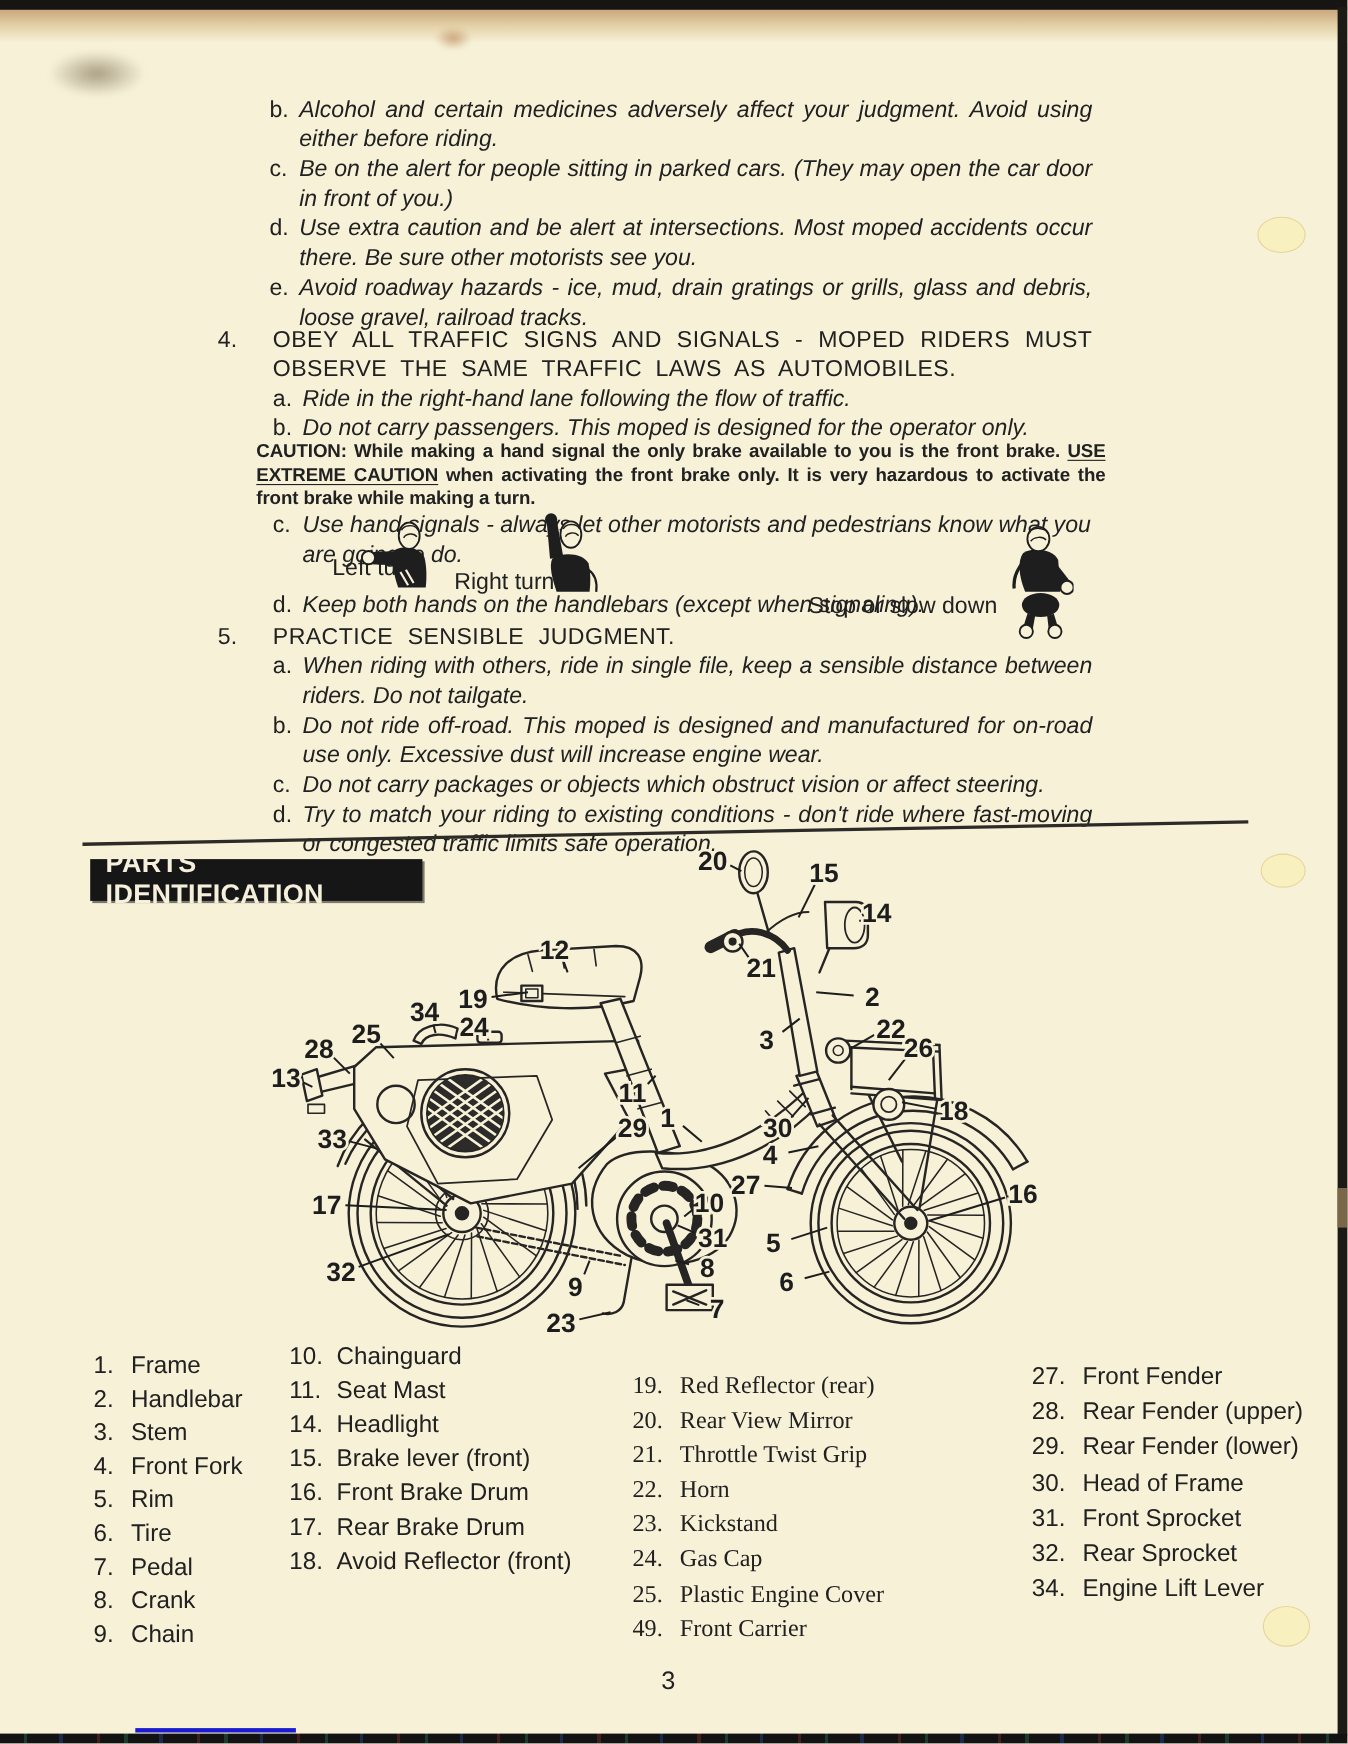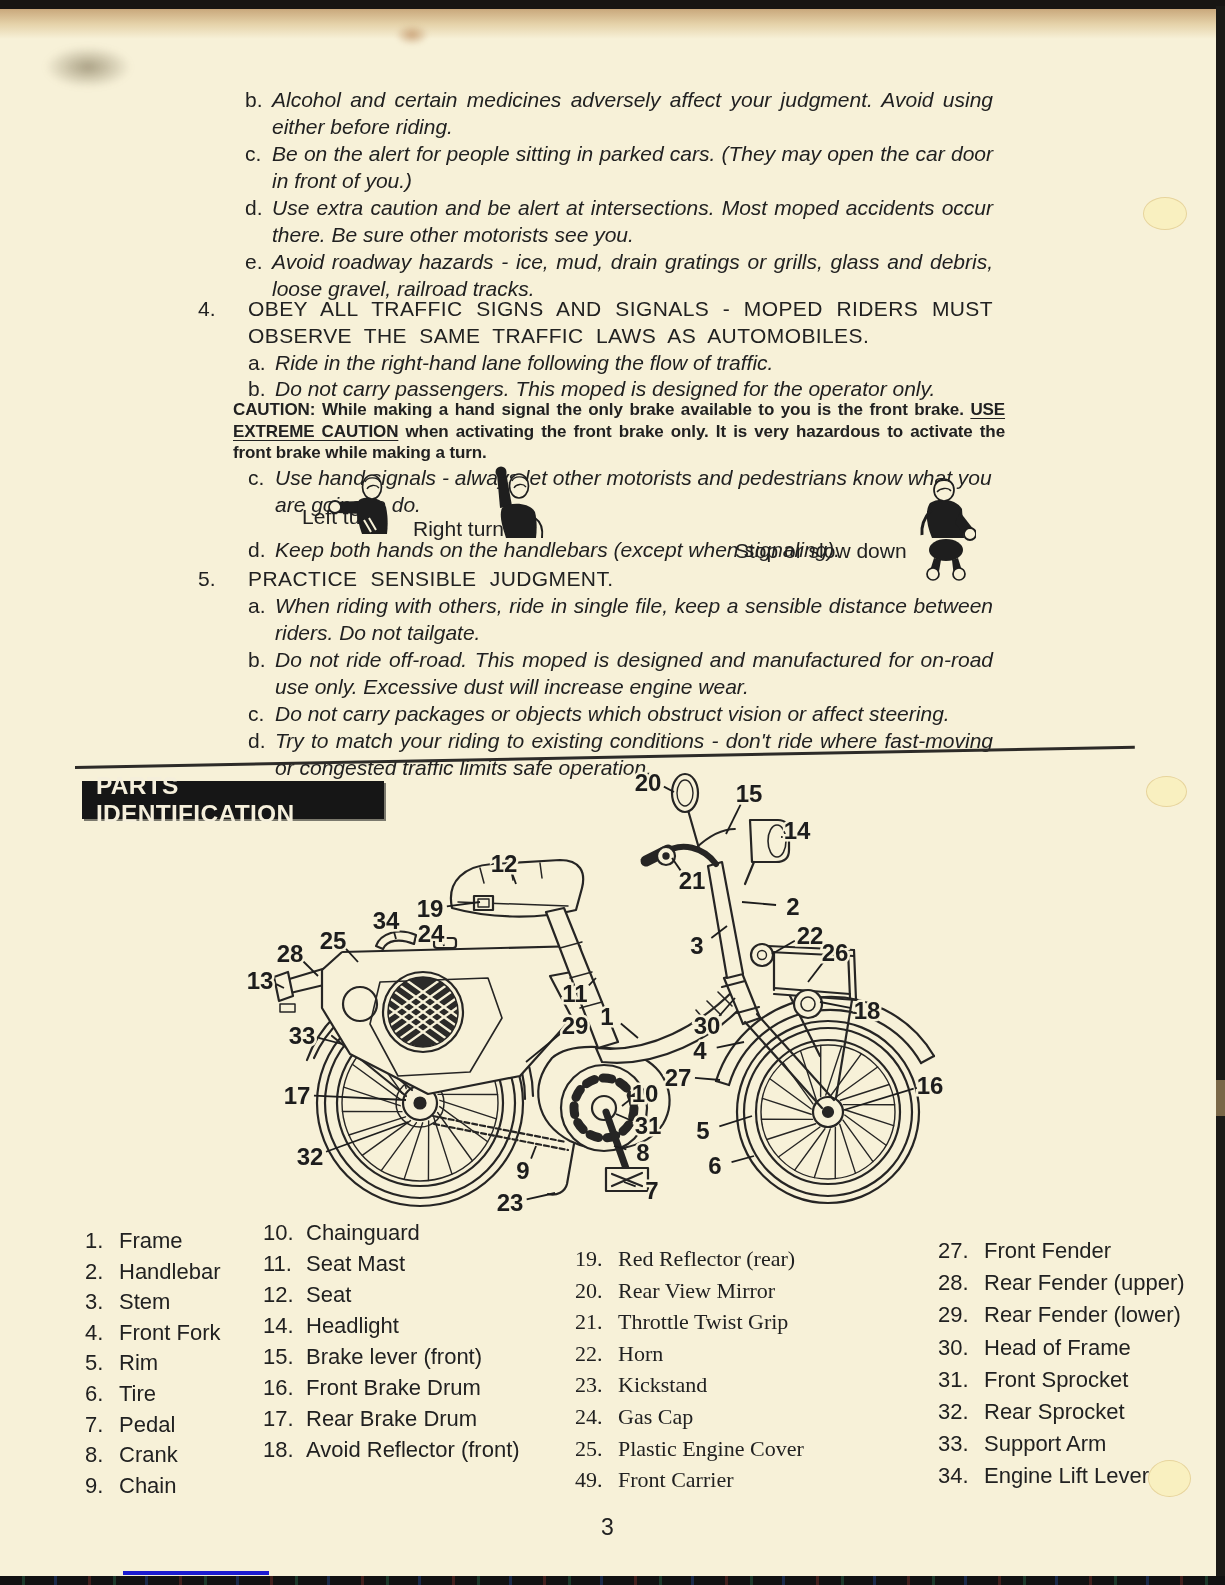--- a/index.html
+++ b/index.html
@@ -486,24 +486,20 @@
       <div class="pi">
         <span class="pnum">10.</span>
         <span>Chainguard</span>
       </div>
 
       <div class="pi">
         <span class="pnum">11.</span>
         <span>Seat Mast</span>
       </div>
 
-      <div class="pi">
-        <span class="pnum">12.</span>
-        <span>Seat</span>
-      </div>
 
 
       <div class="pi">
         <span class="pnum">14.</span>
         <span>Headlight</span>
       </div>
 
       <div class="pi">
         <span class="pnum">15.</span>
         <span>Brake lever (front)</span>
@@ -591,24 +587,20 @@
       <div class="pi">
         <span class="pnum">31.</span>
         <span>Front Sprocket</span>
       </div>
 
       <div class="pi">
         <span class="pnum">32.</span>
         <span>Rear Sprocket</span>
       </div>
 
-      <div class="pi">
-        <span class="pnum">33.</span>
-        <span>Support Arm</span>
-      </div>
 
       <div class="pi">
         <span class="pnum">34.</span>
         <span>Engine Lift Lever</span>
       </div>
     </div>
 
   <div class="page-num">3</div>
   <div class="blue-line"></div>
 </div>

